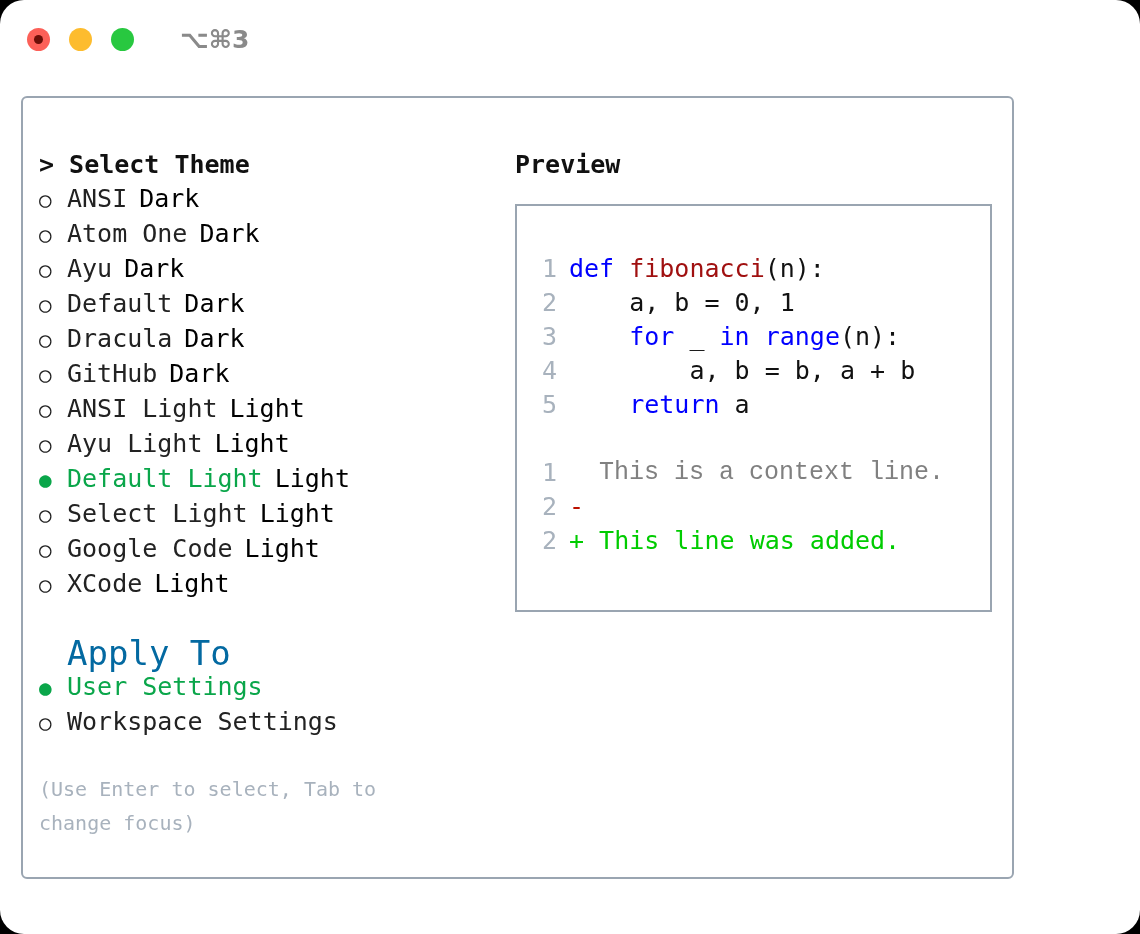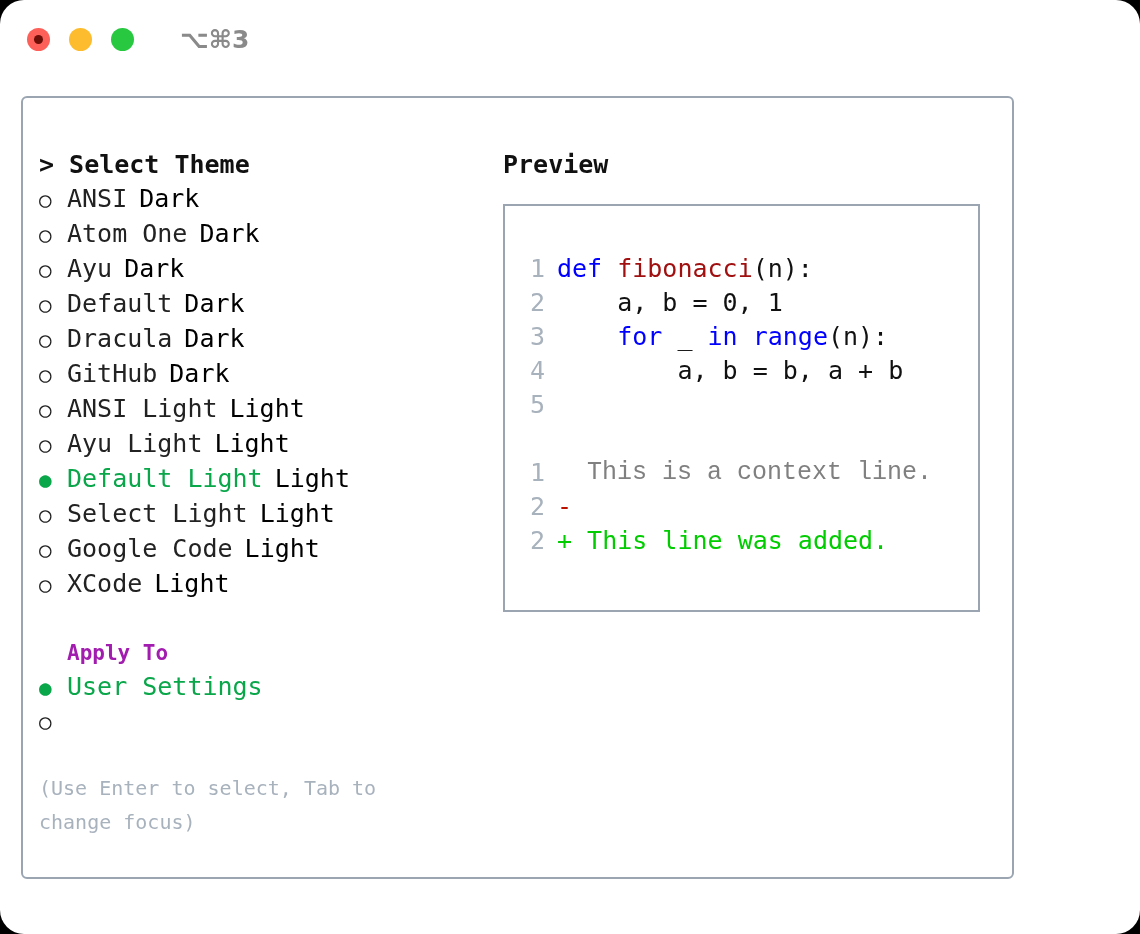--- a/index.html
+++ b/index.html
@@ -75,23 +75,23 @@
   }
 
   .list-header {
     font-size: 25px;
     font-weight: bold;
     color: #111111;
     line-height: 34px;
     white-space: pre;
   }
   .section-header {
-    font-size: 21px;
-    font-weight: bold;
-    color: #a21caf;
+    font-size: 34px;
+    font-weight: normal;
+    color: #0369a1;
     line-height: 34px;
     padding-left: 28px;
     white-space: pre;
   }
 
   .opt-row {
     display: flex;
     align-items: baseline;
     line-height: 34px;
     font-size: 25px;
@@ -119,21 +119,21 @@
     line-height: 34px;
     width: 420px;
     white-space: pre-wrap;
     word-break: break-word;
   }
   .hint-block { margin-top: 32px; }
 
   
   .right-col {
     position: absolute;
-    left: 480px; top: 50px;
+    left: 492px; top: 50px;
     width: 490px;
   }
   .preview-title {
     font-size: 25px;
     font-weight: bold;
     color: #111111;
     line-height: 34px;
   }
   .preview-box {
     margin-top: 22px;
@@ -202,37 +202,37 @@
             <div class="opt-row"><span class="bullet">○</span><span class="opt-label">Select Light</span><span class="opt-cat">Light</span></div>
             <div class="opt-row"><span class="bullet">○</span><span class="opt-label">Google Code</span><span class="opt-cat">Light</span></div>
             <div class="opt-row"><span class="bullet">○</span><span class="opt-label">XCode</span><span class="opt-cat">Light</span></div>
           </div>
 
         <div class="spacer-sm"></div>
 
         <div class="section-header">Apply To</div>
         <div id="apply-items">
             <div class="opt-row selected"><span class="bullet">●</span><span class="opt-label">User Settings</span></div>
-            <div class="opt-row"><span class="bullet">○</span></div>
+            <div class="opt-row"><span class="bullet">○</span><span class="opt-label">Workspace Settings</span></div>
           </div>
 
         <div class="hint-block">
           <div class="hint">(Use Enter to select, Tab to change focus)</div>
         </div>
       </div>
 
       <div class="right-col">
         <div class="preview-title">Preview</div>
         <div class="preview-box">
           <div id="code-block">
               <div class="code-line"><span class="ln">1</span><span class="code-text"><span class="tok-kw">def </span><span class="tok-fn">fibonacci</span><span class="tok-plain">(n):</span></span></div>
               <div class="code-line"><span class="ln">2</span><span class="code-text"><span class="tok-plain">    a, b = 0, 1</span></span></div>
               <div class="code-line"><span class="ln">3</span><span class="code-text"><span class="tok-plain">    </span><span class="tok-kw">for</span><span class="tok-plain"> _ </span><span class="tok-kw">in</span><span class="tok-plain"> </span><span class="tok-kw">range</span><span class="tok-plain">(n):</span></span></div>
               <div class="code-line"><span class="ln">4</span><span class="code-text"><span class="tok-plain">        a, b = b, a + b</span></span></div>
-              <div class="code-line"><span class="ln">5</span></div>
+              <div class="code-line"><span class="ln">5</span><span class="code-text"><span class="tok-plain">    </span><span class="tok-kw">return</span><span class="tok-plain"> a</span></span></div>
             </div>
           <div class="diff-gap"></div>
           <div id="diff-block">
               <div class="code-line"><span class="ln">1</span><span class="diff-ctx"> </span><span class="diff-ctx"> This is a context line.</span></div>
               <div class="code-line"><span class="ln">2</span><span class="diff-del">-</span></div>
               <div class="code-line"><span class="ln">2</span><span class="diff-add">+</span><span class="diff-add"> This line was added.</span></div>
             </div>
         </div>
       </div>
 

